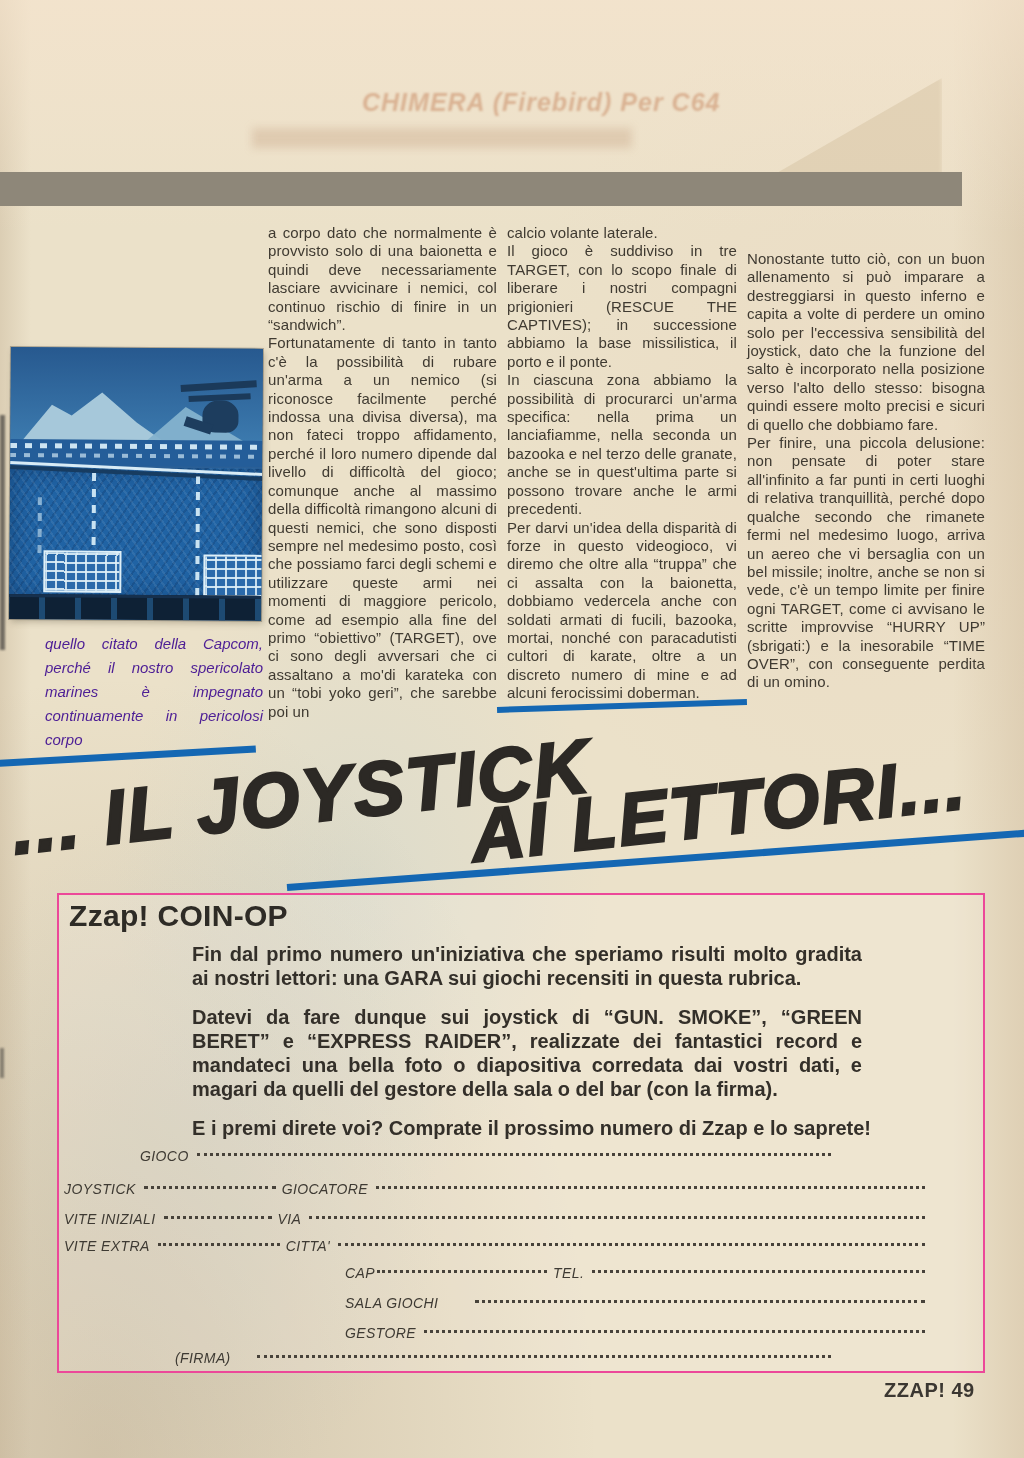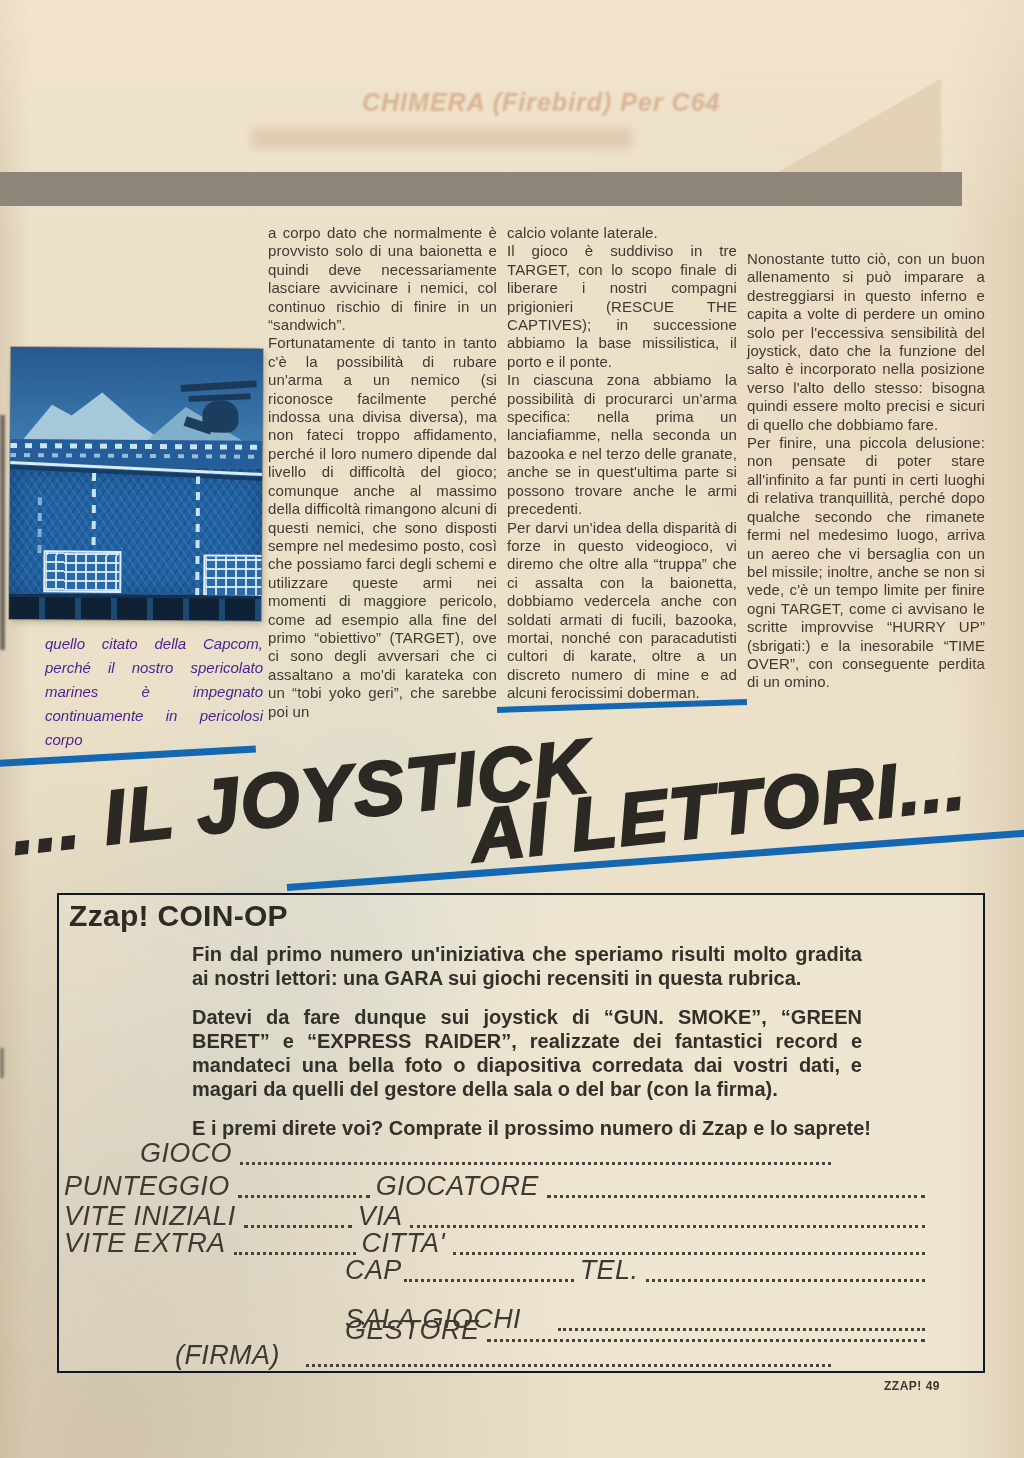--- a/index.html
+++ b/index.html
@@ -79,33 +79,33 @@
   .bl-top{left:-12px;top:753px;width:268px;height:7px;transform:rotate(-3.2deg);}
   .bl-bot{left:287px;top:884px;width:742px;height:7px;transform:rotate(-4.2deg);transform-origin:left center;}
 
   
   .headline{position:absolute;left:0;top:740px;width:1010px;transform:rotate(-6.2deg);z-index:2;
     font-style:italic;font-weight:bold;color:#2c2925;-webkit-text-stroke:2.5px #2c2925;}
   .hl1{font-size:76px;line-height:70px;margin-left:12px;letter-spacing:2px;white-space:nowrap;}
   .hl2{font-size:74px;line-height:70px;margin-left:468px;margin-top:-12px;letter-spacing:2px;white-space:nowrap;}
 
   
-  .coinop{position:absolute;left:57px;top:893px;width:924px;height:476px;border:2px solid #0f172a;
+  .coinop{position:absolute;left:57px;top:893px;width:924px;height:476px;border:2px solid #ec4899;
     background:rgba(255,252,242,0.18);z-index:2;color:#332f29;}
   .co-title{position:absolute;left:10px;top:4px;font-size:30px;font-weight:bold;letter-spacing:.3px;color:#2e2b26;}
   .co-paras{position:absolute;left:118px;top:32px;width:700px;}
   .co-p{margin:15px;font-weight:bold;font-size:20px;line-height:24px;text-align:justify;}
   .co-p3{white-space:nowrap;text-align:left;}
-  .frow{position:absolute;display:flex;align-items:flex-end;height:26px;font-style:italic;
-    font-size:27px;color:#3e3a33;letter-spacing:.4px;}
+  .frow{position:absolute;display:flex;align-items:center;height:26px;font-style:italic;
+    font-size:14px;color:#3e3a33;letter-spacing:.4px;}
   .flabel{white-space:nowrap;}
   .dots{flex:1;border-bottom:3px dotted #47423a;margin:0 6px 4px 8px;}
   .dfix{flex:0 0 auto;}
 
-  .pagefooter{position:absolute;left:884px;top:1379px;font-size:12px;font-weight:bold;
+  .pagefooter{position:absolute;left:884px;top:1379px;font-size:20px;font-weight:bold;
     letter-spacing:.5px;color:#3b3731;z-index:2;text-align:right;}
 </style>
 </head>
 <body>
 
 <div class="page">
 
   <div class="ghost1">CHIMERA (Firebird) Per C64</div>
   <div class="ghost2"></div>
   <div class="ghost-tri"></div>
@@ -166,21 +166,21 @@
       <p class="co-p">Datevi da fare dunque sui joystick di “GUN. SMOKE”, “GREEN BERET” e “EXPRESS RAIDER”, realizzate dei fantastici record e mandateci una bella foto o diapositiva corredata dai vostri dati, e magari da quelli del gestore della sala o del bar (con la firma).</p>
       <p class="co-p co-p3">E i premi direte voi? Comprate il prossimo numero di Zzap e lo saprete!</p>
     </div>
 
     <div class="frow" style="top:248px;left:81px;right:146px;">
       <span class="flabel">GIOCO</span>
       <span class="dots"></span>
     </div>
 
     <div class="frow" style="top:281px;left:5px;right:52px;">
-      <span class="flabel">PUNTEGGIO</span>
+      <span class="flabel">JOYSTICK</span>
       <span class="dots dfix" style="width:132px;"></span>
       <span class="flabel">GIOCATORE</span>
       <span class="dots"></span>
     </div>
 
     <div class="frow" style="top:311px;left:5px;right:52px;">
       <span class="flabel">VITE INIZIALI</span>
       <span class="dots dfix" style="width:108px;"></span>
       <span class="flabel">VIA</span>
       <span class="dots"></span>
@@ -193,21 +193,21 @@
       <span class="dots"></span>
     </div>
 
     <div class="frow" style="top:365px;left:286px;right:52px;">
       <span class="flabel">CAP</span>
       <span class="dots dfix" style="width:170px;margin-left:2px;"></span>
       <span class="flabel">TEL.</span>
       <span class="dots"></span>
     </div>
 
-    <div class="frow" style="top:414px;left:286px;right:52px;gap:29px;">
+    <div class="frow" style="top:395px;left:286px;right:52px;gap:29px;">
       <span class="flabel">SALA GIOCHI</span>
       <span class="dots"></span>
     </div>
 
     <div class="frow" style="top:425px;left:286px;right:52px;">
       <span class="flabel">GESTORE</span>
       <span class="dots"></span>
     </div>
 
     <div class="frow" style="top:450px;left:116px;right:146px;gap:18px;">

